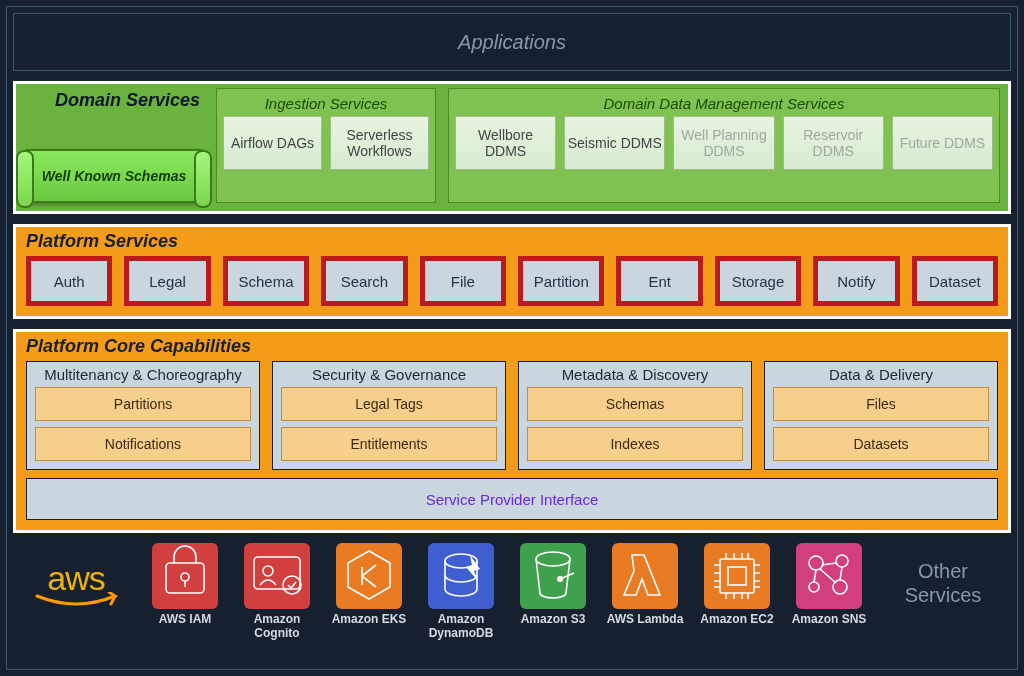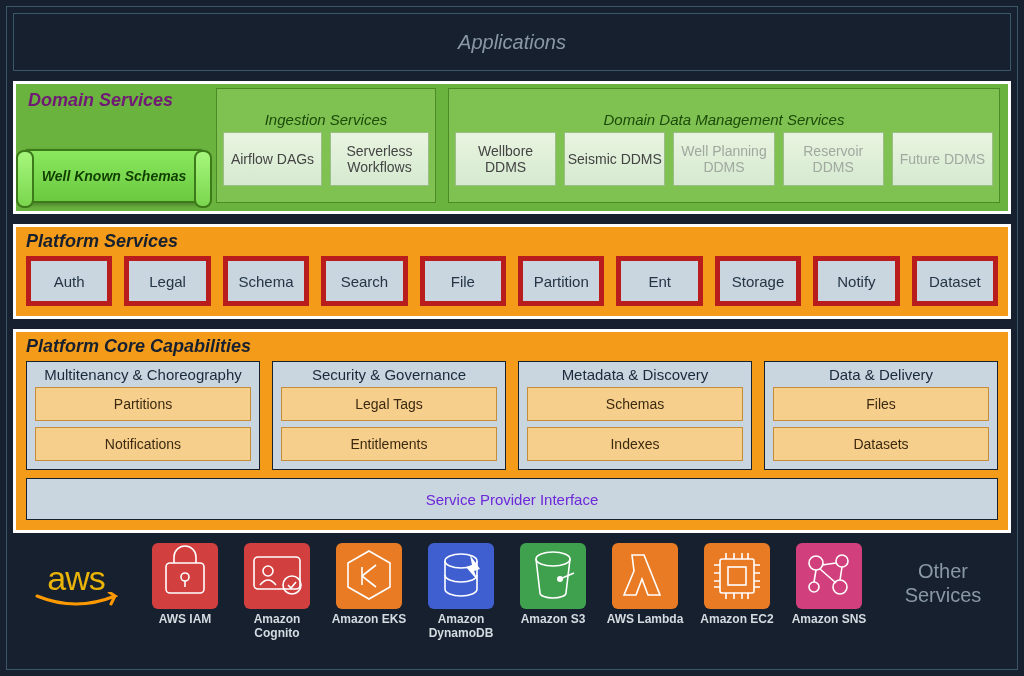--- a/index.html
+++ b/index.html
@@ -33,25 +33,26 @@
   }
   
   .domain {
     background: #6ab33e;
     border: 3px solid #fff;
     padding: 4px 8px 8px 8px;
     display: flex;
     gap: 12px;
   }
   .domain .title {
-    color: #701a75;
+    color: #0f172a;
     font-weight: 700;
     font-style: italic;
     font-size: 18px;
     padding: 2px 4px;
+    text-align: right;
   }
   .domain-left {
     width: 180px;
     display: flex;
     flex-direction: column;
   }
   .scroll {
     margin-top: 36px;
     background: linear-gradient(180deg,#8ae85e,#6bc93f);
     border: 2px solid #3c7a1a;
@@ -77,21 +78,21 @@
     border:2px solid #3c7a1a;
     border-radius:8px;
   }
   .scroll::before { left:-10px; }
   .scroll::after { right:-10px; }
   .domain-panel {
     background: #7fc252;
     border: 1px solid #4a8b25;
     display: flex;
     flex-direction: column;
-    padding: 20px 6px 6px 6px;
+    padding: 4px 6px 6px 6px;
   }
   .domain-panel .panel-title {
     text-align: center;
     color: #1c4a08;
     font-style: italic;
     font-size: 15px;
     padding: 2px 0 4px 0;
     font-weight: 500;
   }
   .domain-panel .row {

